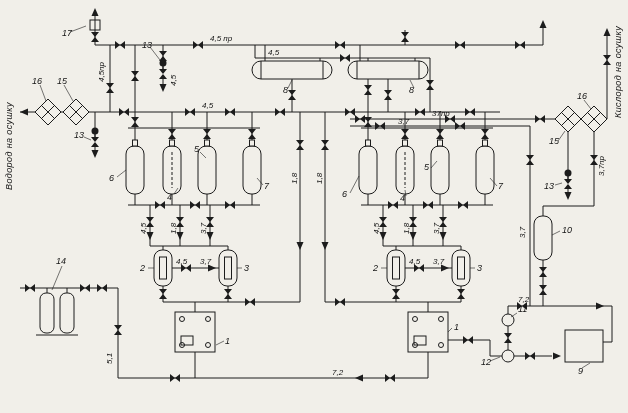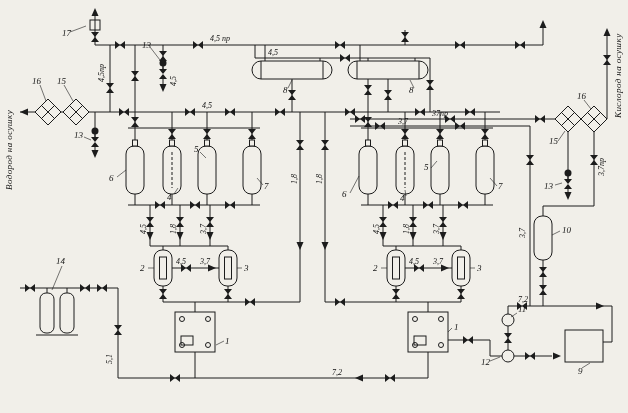--- a/index.html
+++ b/index.html
@@ -1,17 +1,17 @@
 <!DOCTYPE html>
 <html><head>
 <meta charset="utf-8">
 <style>
   html,body{margin:0;padding:0;background:#ddd}
   .stage{position:relative;width:628px;height:413px;background:#f1efe9;overflow:hidden;
-         font-family:Liberation Serif, serif}
+         font-family:Liberation Sans, sans-serif}
   svg{display:block}
   .ln{stroke:#1c1c1c;stroke-width:1;fill:none}
   .ld{stroke:#1c1c1c;stroke-width:.6;fill:none}
   text{fill:#141414;font-style:italic}
   .num{font-size:9px}
   .pl{font-size:8px}
   .side{font-size:9px;letter-spacing:.4px}
 </style>
 </head>
 <body>

